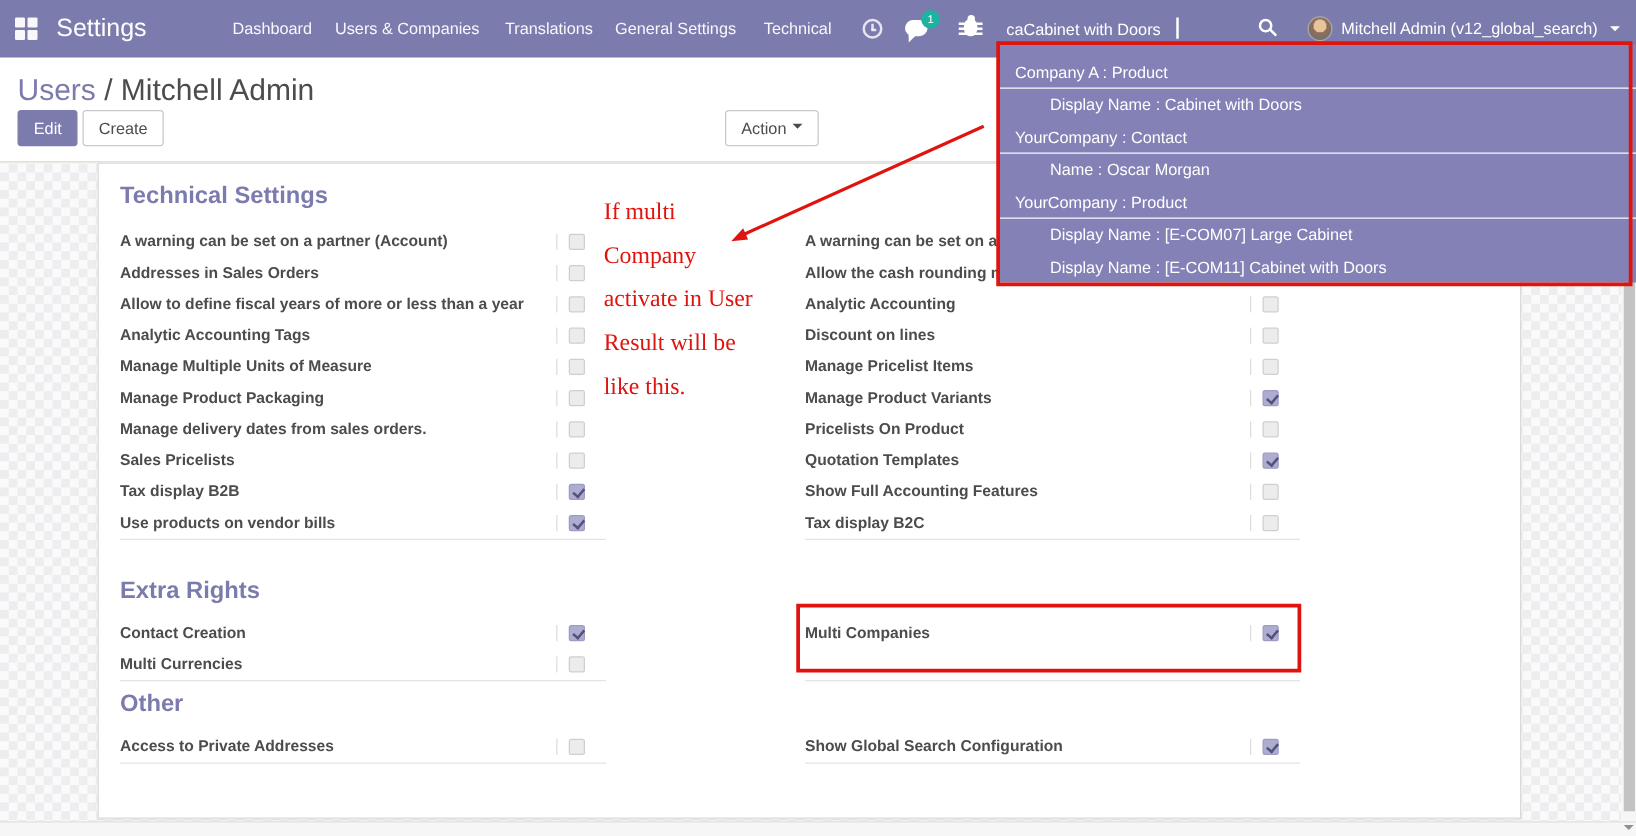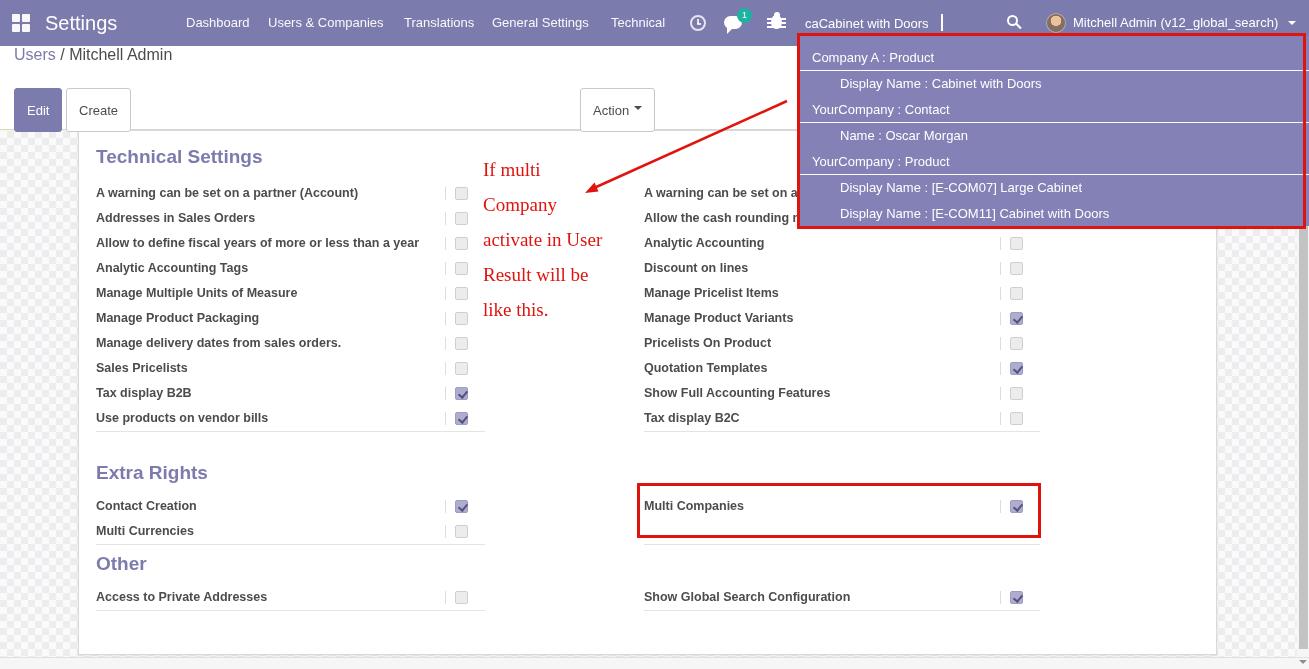--- a/index.html
+++ b/index.html
@@ -30,23 +30,23 @@
   #global-search{left:805px;top:10px;width:195px;height:26px;background:transparent;border:none;outline:none;color:#fff;font-size:13px;font-family:"Liberation Sans",sans-serif;}
   #search-caret{left:941px;top:14px;width:1.5px;height:17px;background:#fff;}
   .search-icon{left:1007px;top:15px;width:11px;height:11px;border:2px solid #fff;border-radius:50%;cursor:pointer;}
   .search-icon::after{content:"";position:absolute;width:7px;height:2px;background:#fff;transform:rotate(45deg);right:-6px;bottom:-3px;}
   #avatar{left:1046px;top:13px;width:20px;height:20px;border-radius:50%;background:radial-gradient(circle at 50% 38%,#e8c49a 0 36%,#8a6d5c 37% 58%,#77706b 59%);border:1px solid rgba(255,255,255,.4);cursor:pointer;}
   #user-name{left:1073px;top:0;height:46px;line-height:46px;color:#fff;font-size:13px;cursor:pointer;}
   #user-caret{left:1288px;top:21px;width:0;height:0;border:4px solid transparent;border-top-color:#fff;cursor:pointer;}
 
   
   #control-panel{position:absolute;left:0;top:46px;width:1309px;height:84px;background:#fff;border-bottom:1px solid #d7d7d7;z-index:4;}
-  #breadcrumb{position:absolute;left:14px;top:0;font-size:16px;color:#4c4c4c;}
+  #breadcrumb{position:absolute;left:14px;top:13px;font-size:24px;color:#4c4c4c;}
   #breadcrumb .bc-link{color:var(--accent);cursor:pointer;}
-  .btn{position:absolute;top:42px;height:44px;font-size:13px;border-radius:3px;border:1px solid #c9c9c9;background:#fff;color:#4c4c4c;font-family:"Liberation Sans",sans-serif;cursor:pointer;padding:0 12px;}
+  .btn{position:absolute;top:42px;height:29px;font-size:13px;border-radius:3px;border:1px solid #c9c9c9;background:#fff;color:#4c4c4c;font-family:"Liberation Sans",sans-serif;cursor:pointer;padding:0 12px;}
   #edit-btn{left:14px;background:var(--accent);border-color:var(--accent);color:#fff;}
   #create-btn{left:66px;}
   #action-btn{left:580px;}
   .dark-caret{display:inline-block;width:0;height:0;border:4px solid transparent;border-top-color:#4c4c4c;margin-left:5px;vertical-align:middle;margin-top:-2px;}
 
   
   #main-bg{position:absolute;left:0;top:131px;width:1309px;height:527px;
     background-color:#fafafb;
     background-image:linear-gradient(45deg,#ededf0 25%,transparent 25%,transparent 75%,#ededf0 75%),
                      linear-gradient(45deg,#ededf0 25%,transparent 25%,transparent 75%,#ededf0 75%);

